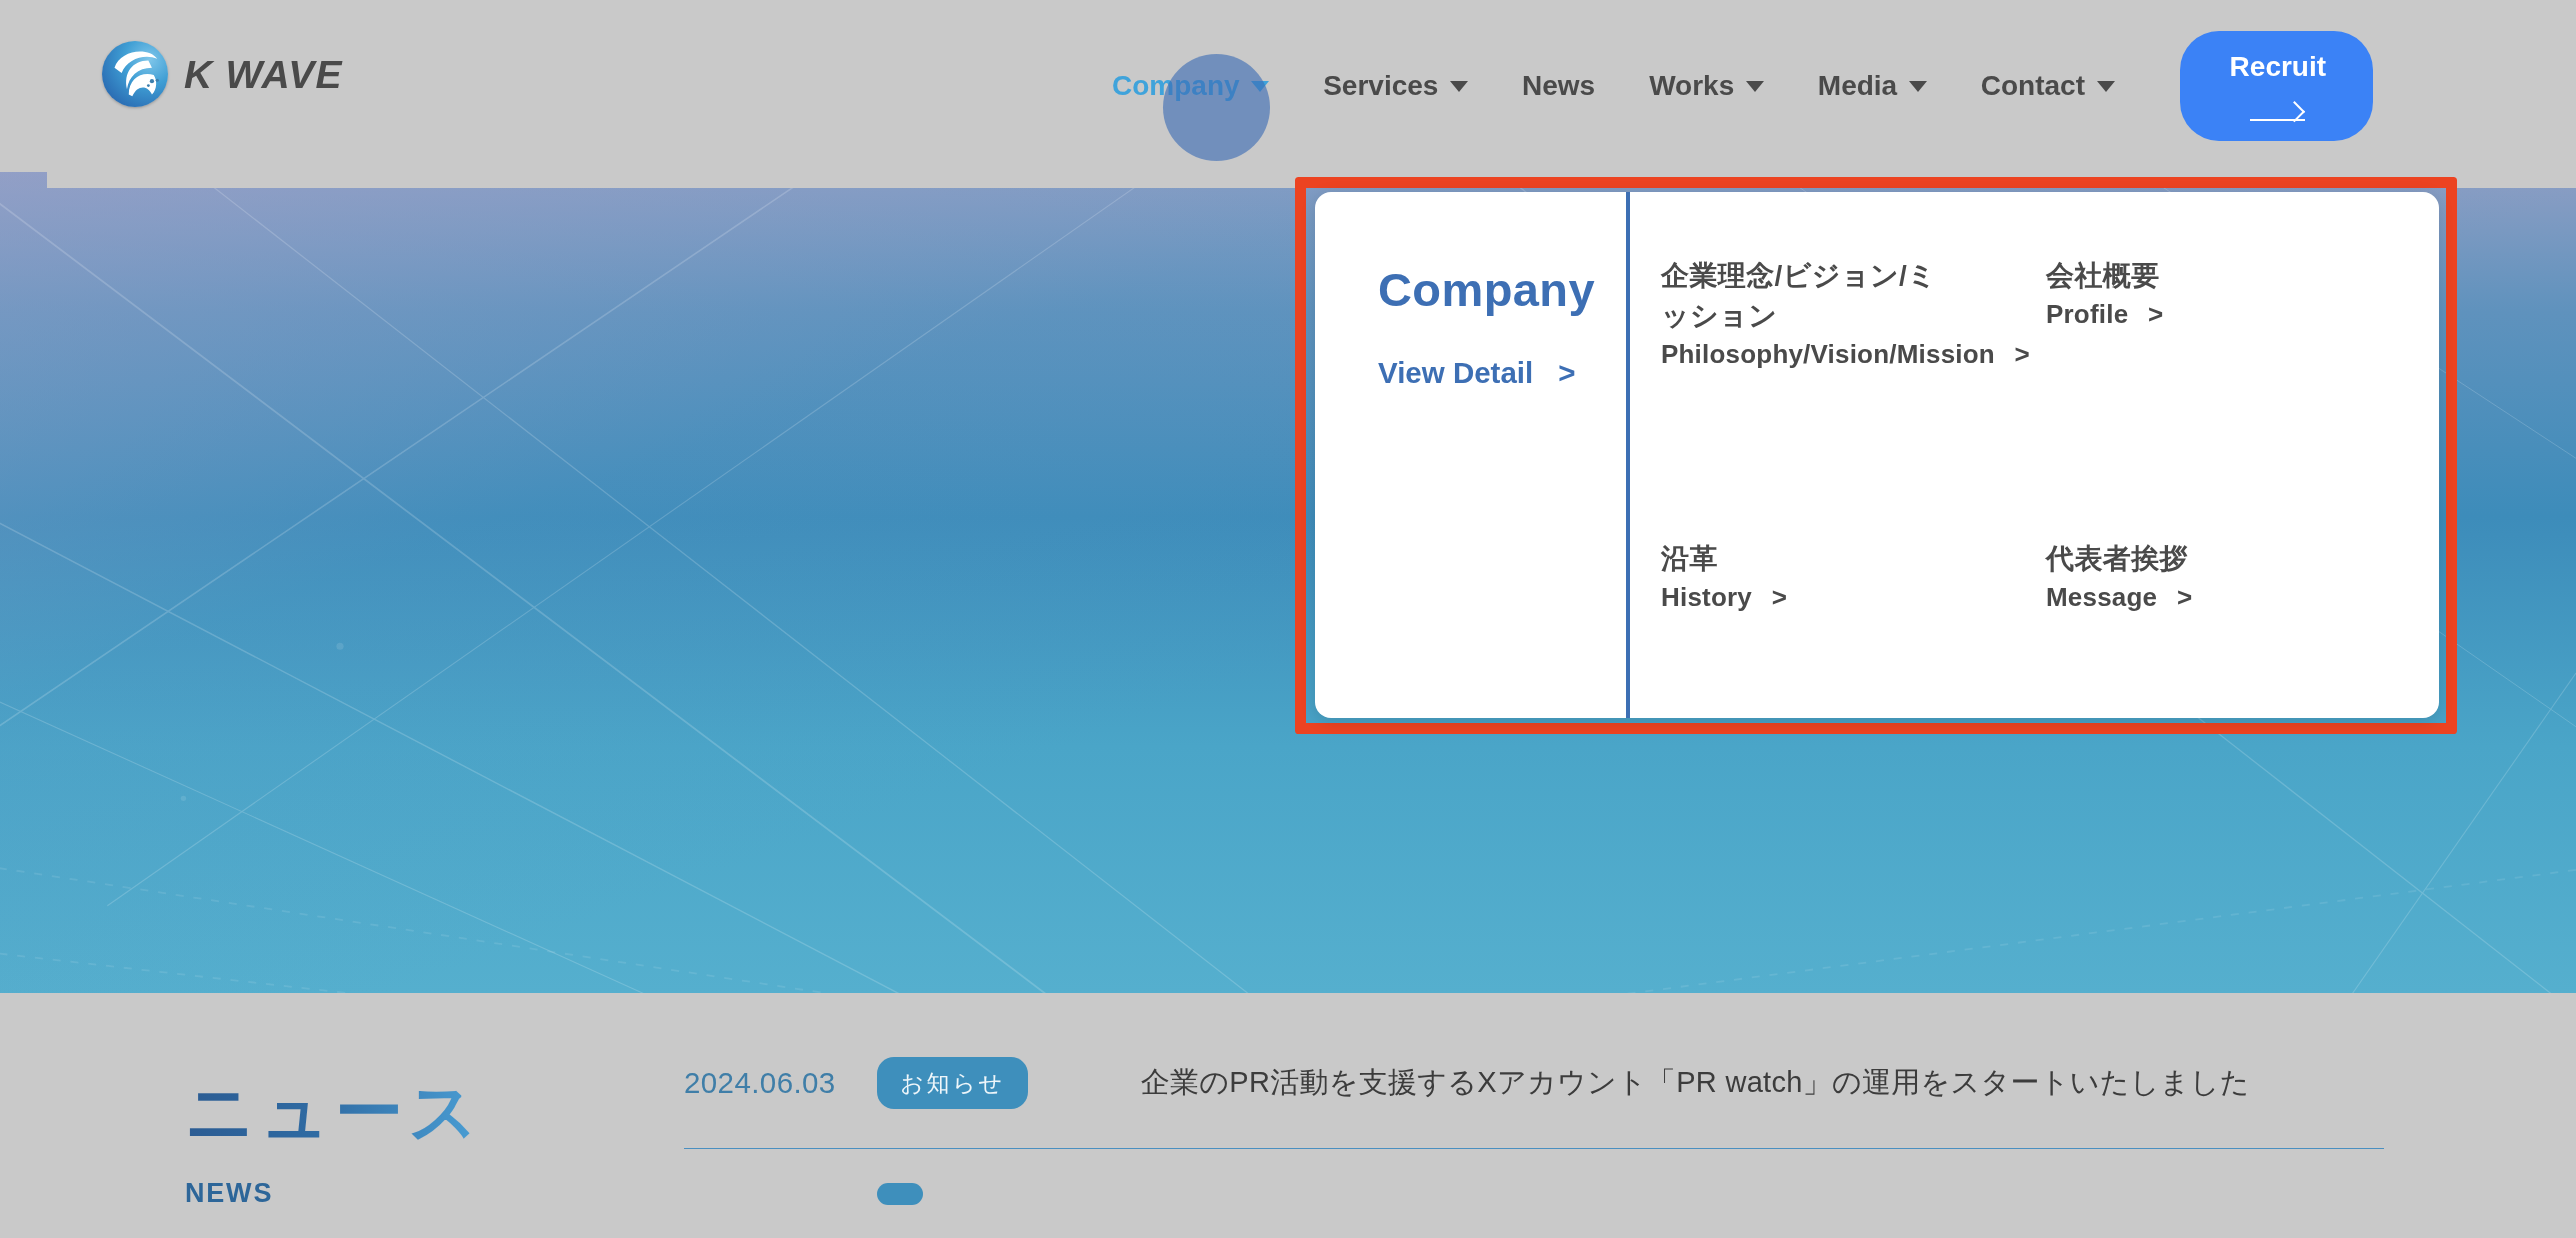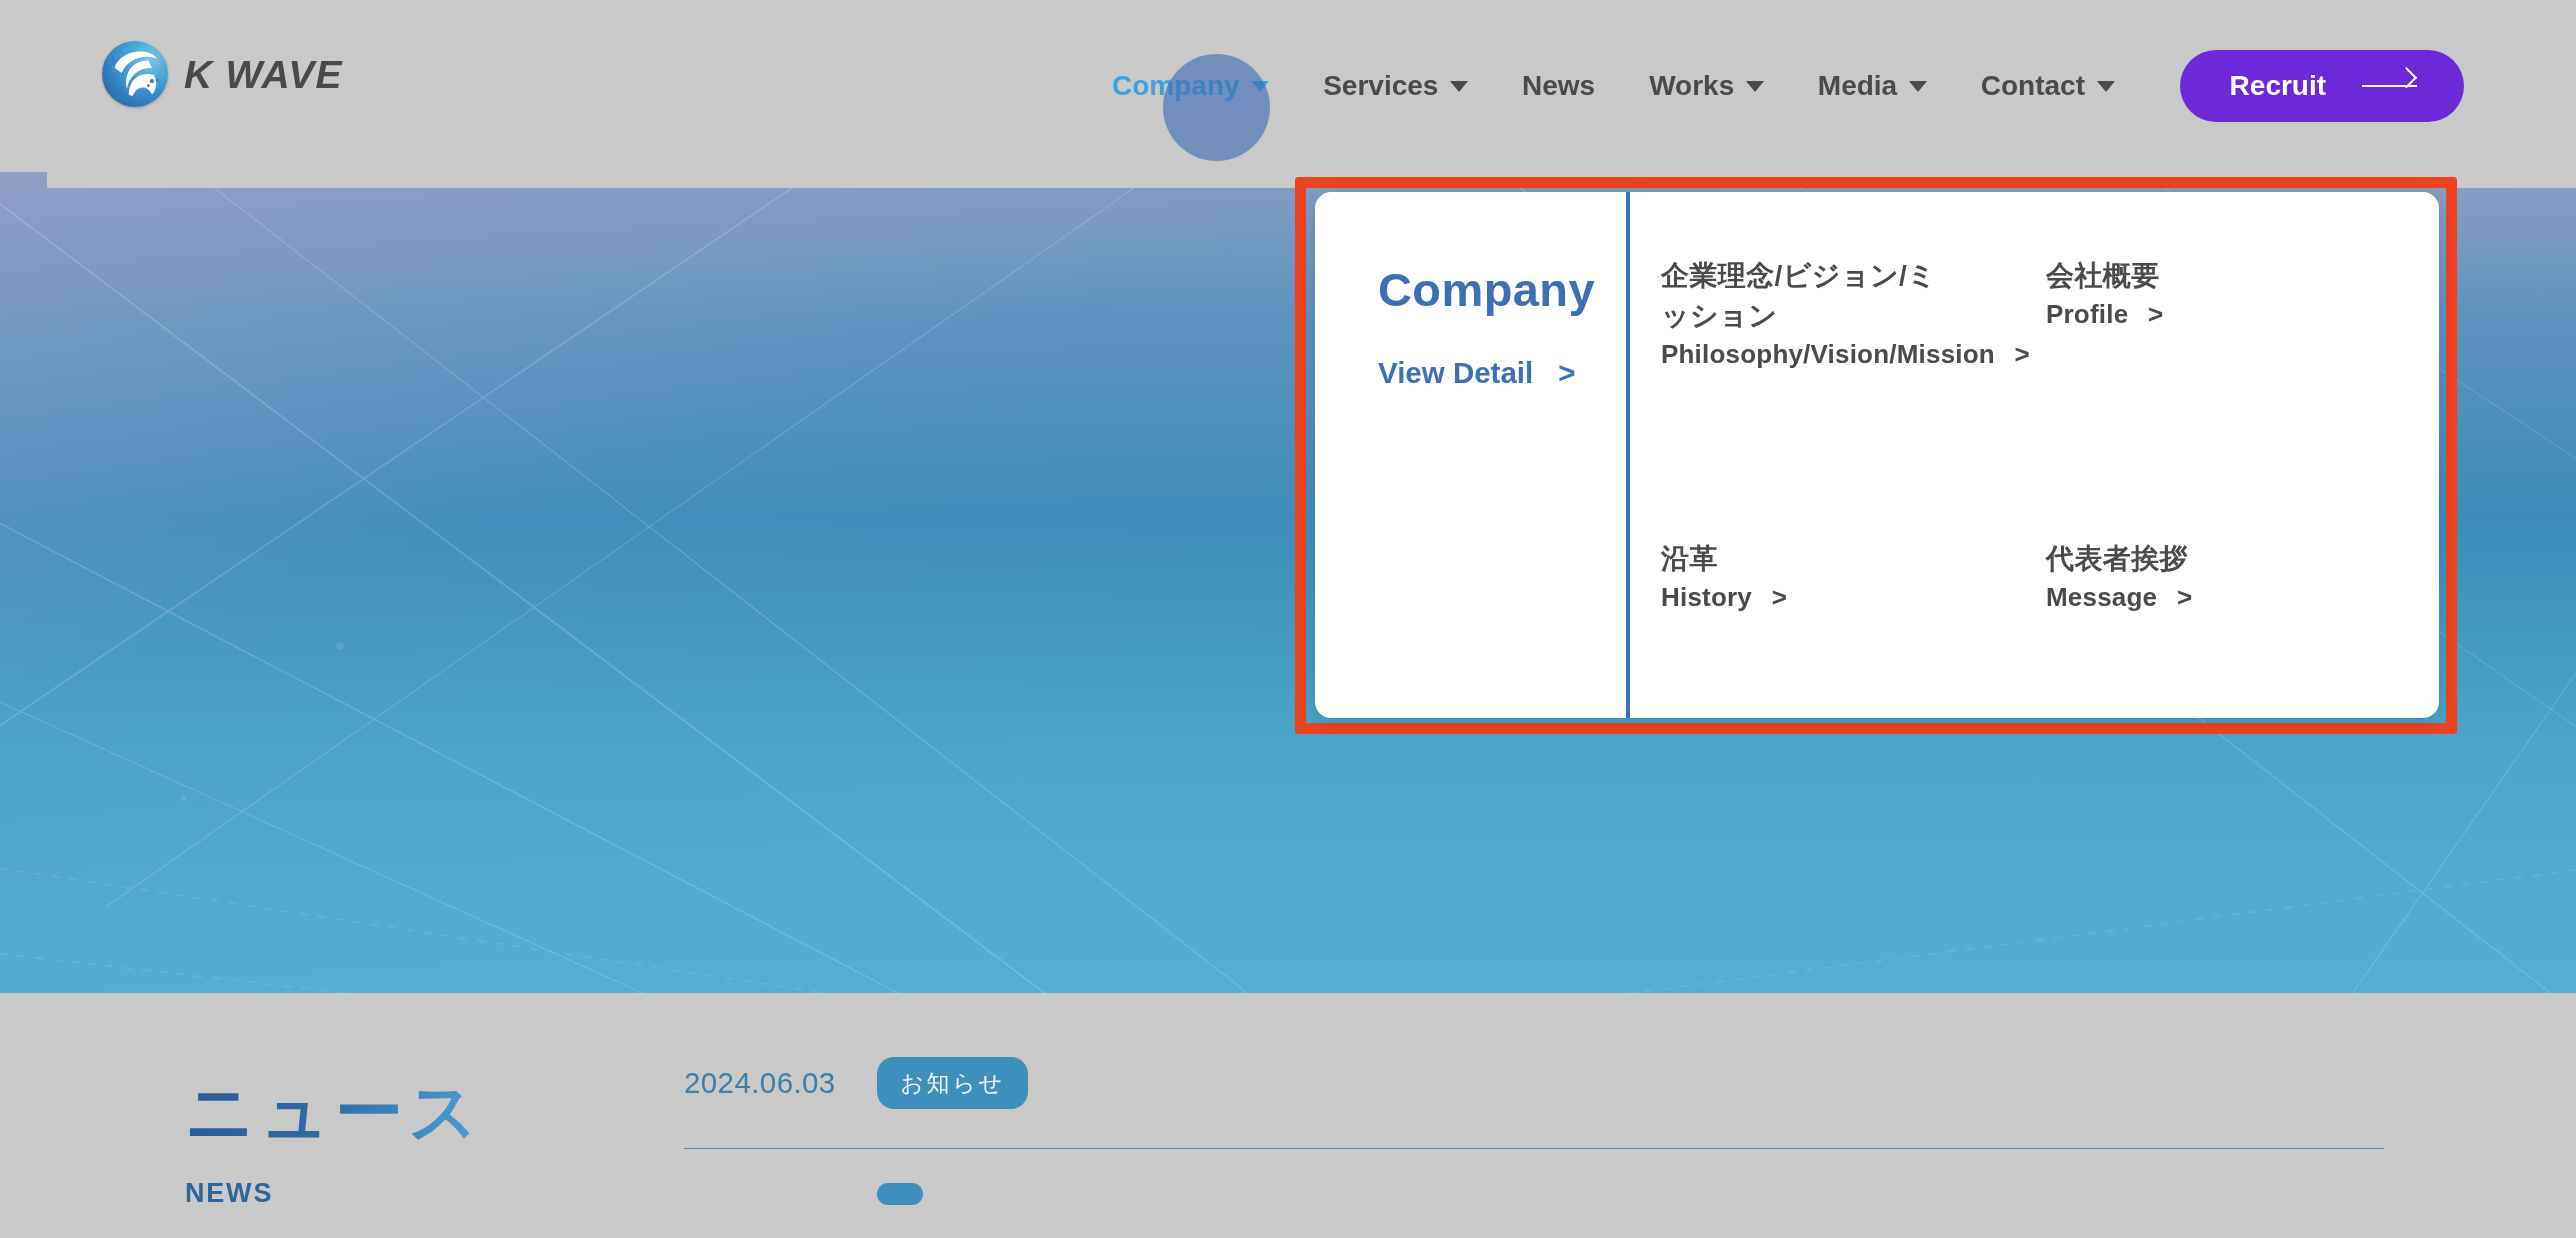--- a/index.html
+++ b/index.html
@@ -55,25 +55,25 @@
     border-left: 9.8px solid transparent;
     border-right: 9.8px solid transparent;
     border-top: 11.6px solid #4a4a4a;
     display: inline-block;
   }
   .nav-item.active .caret { border-top-color: #3fa3db; }
 
   .recruit-btn {
     margin-left: 38px;
     display: flex; align-items: center; gap: 36px;
-    background: #6d28d9; color: #fff;
+    background: #3b82f6; color: #fff;
     font-size: 28px; font-weight: 700;
     border-radius: 39px;
     padding: 19.7px 47px 19.7px 50px;
-    white-space: nowrap; cursor: pointer;
+    white-space: nowrap; cursor: pointer; flex-direction: column;
   }
   .arrow-right { display: inline-block; width: 55px; height: 2.7px; background: #fff; position: relative; }
   .arrow-right::after {
     content: ""; position: absolute; right: 0; top: -6.3px;
     width: 13.4px; height: 13.4px;
     border-top: 2.7px solid #fff; border-right: 2.7px solid #fff;
     transform: rotate(45deg); transform-origin: right top;
   }
 
   
@@ -373,20 +373,21 @@
   <div class="news">
     <div class="news-head">
       <div class="news-jp">ニュース</div>
       <div class="news-en">NEWS</div>
     </div>
 
     <div class="news-list">
       <div class="news-row">
         <div class="news-date">2024.06.03</div>
         <div class="news-badge">お知らせ</div>
+        <div class="news-title">企業のPR活動を支援するXアカウント「PR watch」の運用をスタートいたしました</div>
       </div>
       <div class="news-row partial">
         <div class="news-date"></div>
         <div class="news-badge"></div>
         <div class="news-title"></div>
       </div>
     </div>
   </div>
 
 </div>

